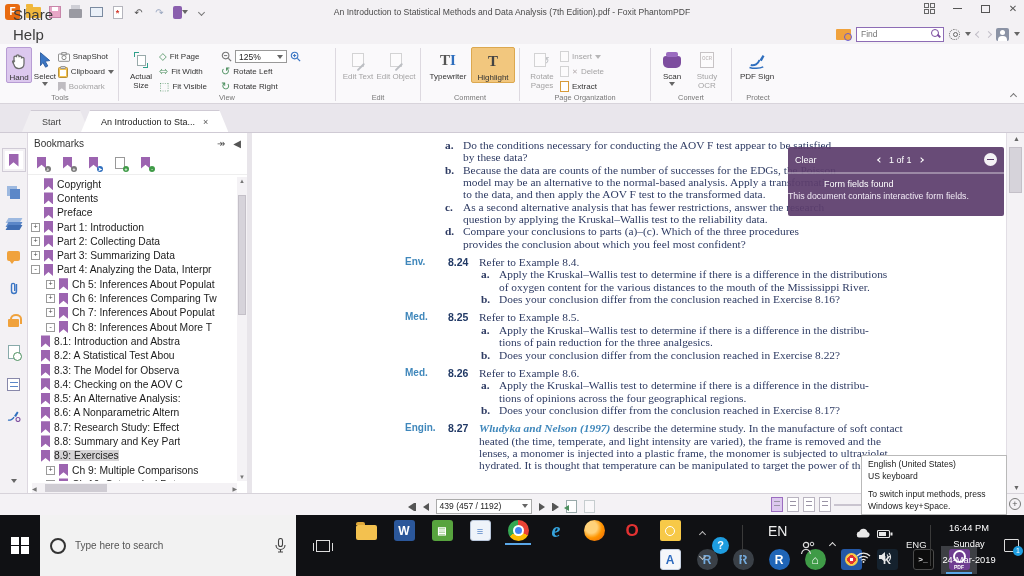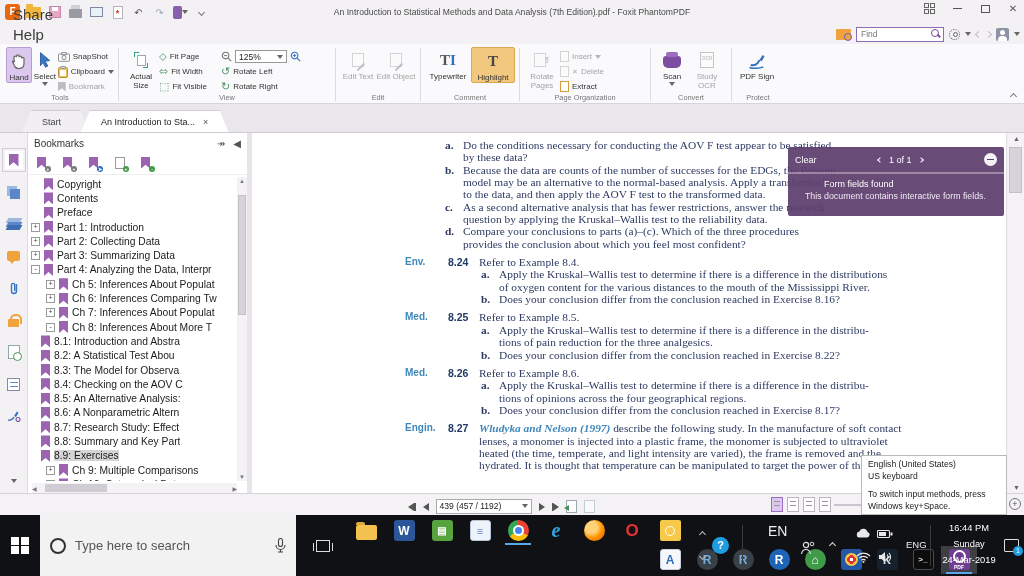--- a/index.html
+++ b/index.html
@@ -159,21 +159,21 @@
   
   .fpopup{position:absolute;left:531px;top:14px;width:216px;height:69px;background:rgba(93,61,109,.93);border-radius:2px;color:#fff;z-index:5}
   .fpopup .row1{height:25px;display:flex;align-items:center;padding:0 7px;gap:6px}
   .fpopup .clear{font-size:9px}
   .fpopup .pager{margin-left:auto;margin-right:auto;display:flex;align-items:center;gap:7px;font-size:9px}
   .fpopup .chev{border-color:#fff;width:4px;height:4px}
   .minusbtn{width:13px;height:13px;border-radius:50%;background:#f5f2f6;position:relative}
   .minusbtn::before{content:"";position:absolute;left:3px;top:5.8px;width:7px;height:1.6px;background:#5d3d6d}
   .fpopup .div{height:2px;background:rgba(255,255,255,.35)}
   .fpopup .h{font-size:9px;margin:5px 0 2px 36px}
-  .fpopup .msg{font-size:8.8px;margin-left:17px;color:#f1eaf5}
+  .fpopup .msg{font-size:8.8px;margin-left:0;color:#f1eaf5}
 
   
   .pdfscroll{position:absolute;left:1006px;top:0;width:18px;height:360px;background:#f4f2f5;border-left:1px solid #e2dee5}
   .pdfscroll .a{position:absolute;left:6px;font-size:7px;color:#666}
   .pdfscroll .thumb{position:absolute;left:2px;right:2px;top:14px;height:46px;background:#d6d3da;border:1px solid #c4c0c8}
 
   
   .statusbar{position:absolute;left:0;top:493px;width:1024px;height:22px;background:#f4f2f5;border-top:1px solid #d7d3da}
   .pgnav{position:absolute;left:408px;top:3px;display:flex;align-items:center;gap:7px}
   .tri{width:0;height:0;border-top:4px solid transparent;border-bottom:4px solid transparent;display:inline-block}
@@ -193,21 +193,21 @@
   .langtip{position:absolute;left:861px;top:455px;width:146px;height:60px;background:#fff;border:1px solid #b9b9b9;z-index:8;padding:3px 6px;font-size:8.6px;color:#222;line-height:11.5px}
   .langtip .gap{height:7px}
 
   
   .taskbar{position:absolute;left:0;top:515px;width:1024px;height:61px;background:#101114;color:#fff}
   .start{position:absolute;left:0;top:0;width:40px;height:61px;display:flex;align-items:center;justify-content:center}
   .winlogo{display:grid;grid-template-columns:8px 8px;grid-template-rows:8px 8px;gap:1.6px}
   .winlogo i{background:#fff}
   .tsearch{position:absolute;left:40px;top:0;width:256px;height:61px;background:#f2f2f2;display:flex;align-items:center;padding:0 10px;gap:9px}
   .cort{width:16px;height:16px;border:2px solid #333;border-radius:50%}
-  .tsearch .ph{font-size:13px;color:#555;flex:1}
+  .tsearch .ph{font-size:10px;color:#555;flex:1}
   .micsvg{flex:none}
   .taskview{position:absolute;left:306px;top:0;width:34px;height:61px;display:flex;align-items:center;justify-content:center}
   .tvic{width:14px;height:12px;border:1.4px solid #ddd;position:relative}
   .tvic::before{content:"";position:absolute;left:-4px;top:2px;width:3px;height:8px;border-left:1.4px solid #ddd}
   .tvic::after{content:"";position:absolute;right:-4px;top:2px;width:3px;height:8px;border-right:1.4px solid #ddd}
   .appgrid{position:absolute;left:347px;top:1px;width:350px;height:59px;display:grid;grid-template-rows:29px 29px;grid-auto-flow:column;grid-template-columns:repeat(9,38px);align-items:center;justify-items:center}
   .cell{width:36px;height:28px;display:flex;align-items:center;justify-content:center;position:relative}
   .cell[data-cls~="hl"]{background:#3d3f44}
   .cell[data-cls~="run"]::after{content:"";position:absolute;left:5px;right:5px;bottom:0;height:2px;background:#5aa7e8}
   .tbi{width:21px;height:21px;display:flex;align-items:center;justify-content:center;font:bold 13px "Liberation Sans";border-radius:3px;position:relative}
@@ -864,33 +864,33 @@
             <div class="pl" data-k="s">
             <span class="tag"></span>
             <span class="num"></span>
             <span class="mk">b.</span>
             <span class="it"></span><span class="tx">Does your conclusion differ from the conclusion reached in Exercise 8.17?</span>
           </div>
             <div class="pl" data-k="l" data-gap="1">
             <span class="tag">Engin.</span>
             <span class="num">8.27</span>
             <span class="mk"></span>
-            <span class="it">Wludyka and Nelson (1997)</span><span class="tx"> describe the following study. In the manufacture of soft contact</span>
+            <span class="it">Wludyka and Nelson (1997)</span><span class="tx"> describe the determine study. In the manufacture of soft contact</span>
           </div>
             <div class="pl" data-k="b">
             <span class="tag"></span>
             <span class="num"></span>
             <span class="mk"></span>
+            <span class="it"></span><span class="tx">heated (the time, temperate, and light intensity are varied), the frame is removed and the</span>
+          </div>
+            <div class="pl" data-k="b">
+            <span class="tag"></span>
+            <span class="num"></span>
+            <span class="mk"></span>
             <span class="it"></span><span class="tx">lenses, a monomer is injected into a plastic frame, the monomer is subjected to ultraviolet</span>
-          </div>
-            <div class="pl" data-k="b">
-            <span class="tag"></span>
-            <span class="num"></span>
-            <span class="mk"></span>
-            <span class="it"></span><span class="tx">heated (the time, temperate, and light intensity are varied), the frame is removed and the</span>
           </div>
             <div class="pl" data-k="b">
             <span class="tag"></span>
             <span class="num"></span>
             <span class="mk"></span>
             <span class="it"></span><span class="tx">hydrated. It is thought that temperature can be manipulated to target the power of the</span>
           </div>
           </div>
       </div>
 

